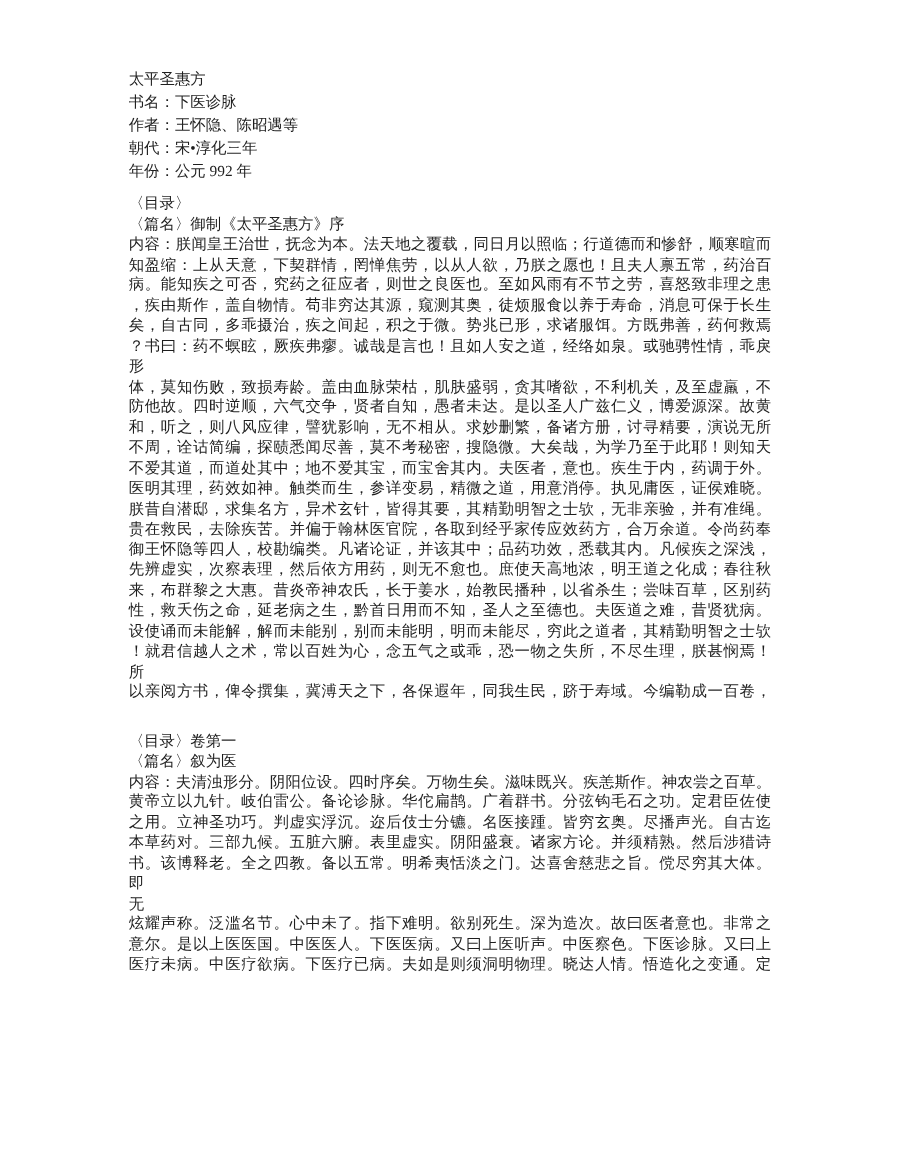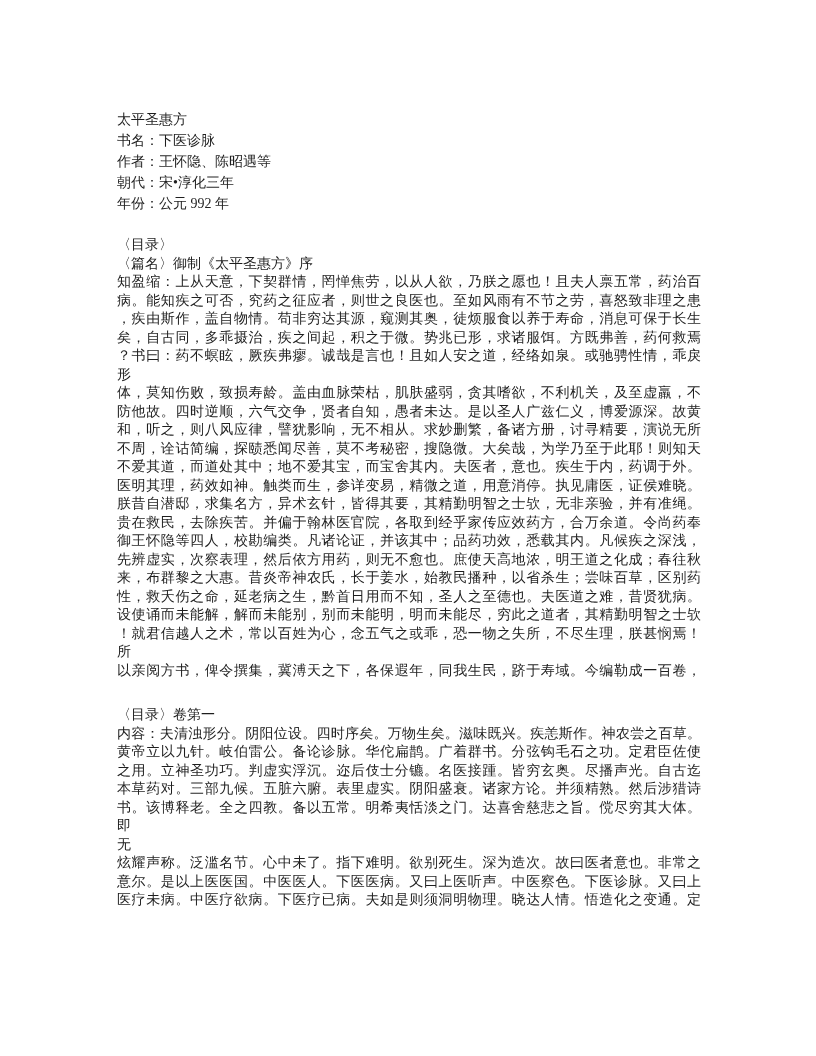--- a/index.html
+++ b/index.html
@@ -8,57 +8,58 @@
     height: 1056px;
     background: #ffffff;
     color: #1e1e1e;
     font-family: "Liberation Serif", "DejaVu Serif", serif;
   }
   .page {
     position: relative;
     box-sizing: border-box;
     width: 816px;
     height: 1056px;
-    padding: 109px 115px 40px 117px;
+    padding: 62px 115px 40px 117px;
     overflow: hidden;
     background: #ffffff;
   }
   .line {
     font-size: 14px;
     line-height: 18.5px;
     white-space: pre-wrap;
     color: #1e1e1e;
   }
   .header .line { line-height: 21px; }
   .just {
     text-align: justify;
     text-align-last: justify;
     text-justify: inter-character;
   }
-  .sections section:first-child { margin-top: 22px; font-family: Liberation Mono, monospace; }
+  .sections section:first-child { margin-top: 10px; font-family: Liberation Mono, monospace; }
   .sections section + section { margin-top: 26px; }
 </style>
 </head>
 <body>
 
 <div class="page">
   <div class="header">
     <div class="line">太平圣惠方</div>
     <div>
         <div class="line">书名：下医诊脉</div>
         <div class="line">作者：王怀隐、陈昭遇等</div>
         <div class="line">朝代：宋•淳化三年</div>
         <div class="line">年份：公元 992 年</div>
       </div>
   </div>
   <div class="sections">
   <section>
     <div class="line">〈目录〉</div>
     <div class="line">〈篇名〉御制《太平圣惠方》序</div>
     <div>
+          <div class="line just">内容：朕闻皇王治世，抚念为本。法天地之覆载，同日月以照临；行道德而和惨舒，顺寒暄而</div>
           <div class="line just">知盈缩：上从天意，下契群情，罔惮焦劳，以从人欲，乃朕之愿也！且夫人禀五常，药治百</div>
           <div class="line just">病。能知疾之可否，究药之征应者，则世之良医也。至如风雨有不节之劳，喜怒致非理之患</div>
           <div class="line just">，疾由斯作，盖自物情。苟非穷达其源，窥测其奥，徒烦服食以养于寿命，消息可保于长生</div>
           <div class="line just">矣，自古同，多乖摄治，疾之间起，积之于微。势兆已形，求诸服饵。方既弗善，药何救焉</div>
           <div class="line just">？书曰：药不螟眩，厥疾弗瘳。诚哉是言也！且如人安之道，经络如泉。或驰骋性情，乖戾</div>
           <div class="line">形</div>
           <div class="line just">体，莫知伤败，致损寿龄。盖由血脉荣枯，肌肤盛弱，贪其嗜欲，不利机关，及至虚羸，不</div>
           <div class="line just">防他故。四时逆顺，六气交争，贤者自知，愚者未达。是以圣人广兹仁义，博爱源深。故黄</div>
           <div class="line just">和，听之，则八风应律，譬犹影响，无不相从。求妙删繁，备诸方册，讨寻精要，演说无所</div>
           <div class="line just">不周，诠诂简编，探赜悉闻尽善，莫不考秘密，搜隐微。大矣哉，为学乃至于此耶！则知天</div>
@@ -72,20 +73,21 @@
           <div class="line just">性，救夭伤之命，延老病之生，黔首日用而不知，圣人之至德也。夫医道之难，昔贤犹病。</div>
           <div class="line just">设使诵而未能解，解而未能别，别而未能明，明而未能尽，穷此之道者，其精勤明智之士欤</div>
           <div class="line just">！就君信越人之术，常以百姓为心，念五气之或乖，恐一物之失所，不尽生理，朕甚悯焉！</div>
           <div class="line">所</div>
           <div class="line just">以亲阅方书，俾令撰集，冀溥天之下，各保遐年，同我生民，跻于寿域。今编勒成一百卷，</div>
         </div>
   </section>
 
   <section>
     <div class="line">〈目录〉卷第一</div>
+    <div class="line">〈篇名〉叙为医</div>
     <div>
           <div class="line just">内容：夫清浊形分。阴阳位设。四时序矣。万物生矣。滋味既兴。疾恙斯作。神农尝之百草。</div>
           <div class="line just">黄帝立以九针。岐伯雷公。备论诊脉。华佗扁鹊。广着群书。分弦钩毛石之功。定君臣佐使</div>
           <div class="line just">之用。立神圣功巧。判虚实浮沉。迩后伎士分镳。名医接踵。皆穷玄奥。尽播声光。自古迄</div>
           <div class="line just">本草药对。三部九候。五脏六腑。表里虚实。阴阳盛衰。诸家方论。并须精熟。然后涉猎诗</div>
           <div class="line just">书。该博释老。全之四教。备以五常。明希夷恬淡之门。达喜舍慈悲之旨。傥尽穷其大体。</div>
           <div class="line">即</div>
           <div class="line">无</div>
           <div class="line just">炫耀声称。泛滥名节。心中未了。指下难明。欲别死生。深为造次。故曰医者意也。非常之</div>
           <div class="line just">意尔。是以上医医国。中医医人。下医医病。又曰上医听声。中医察色。下医诊脉。又曰上</div>

